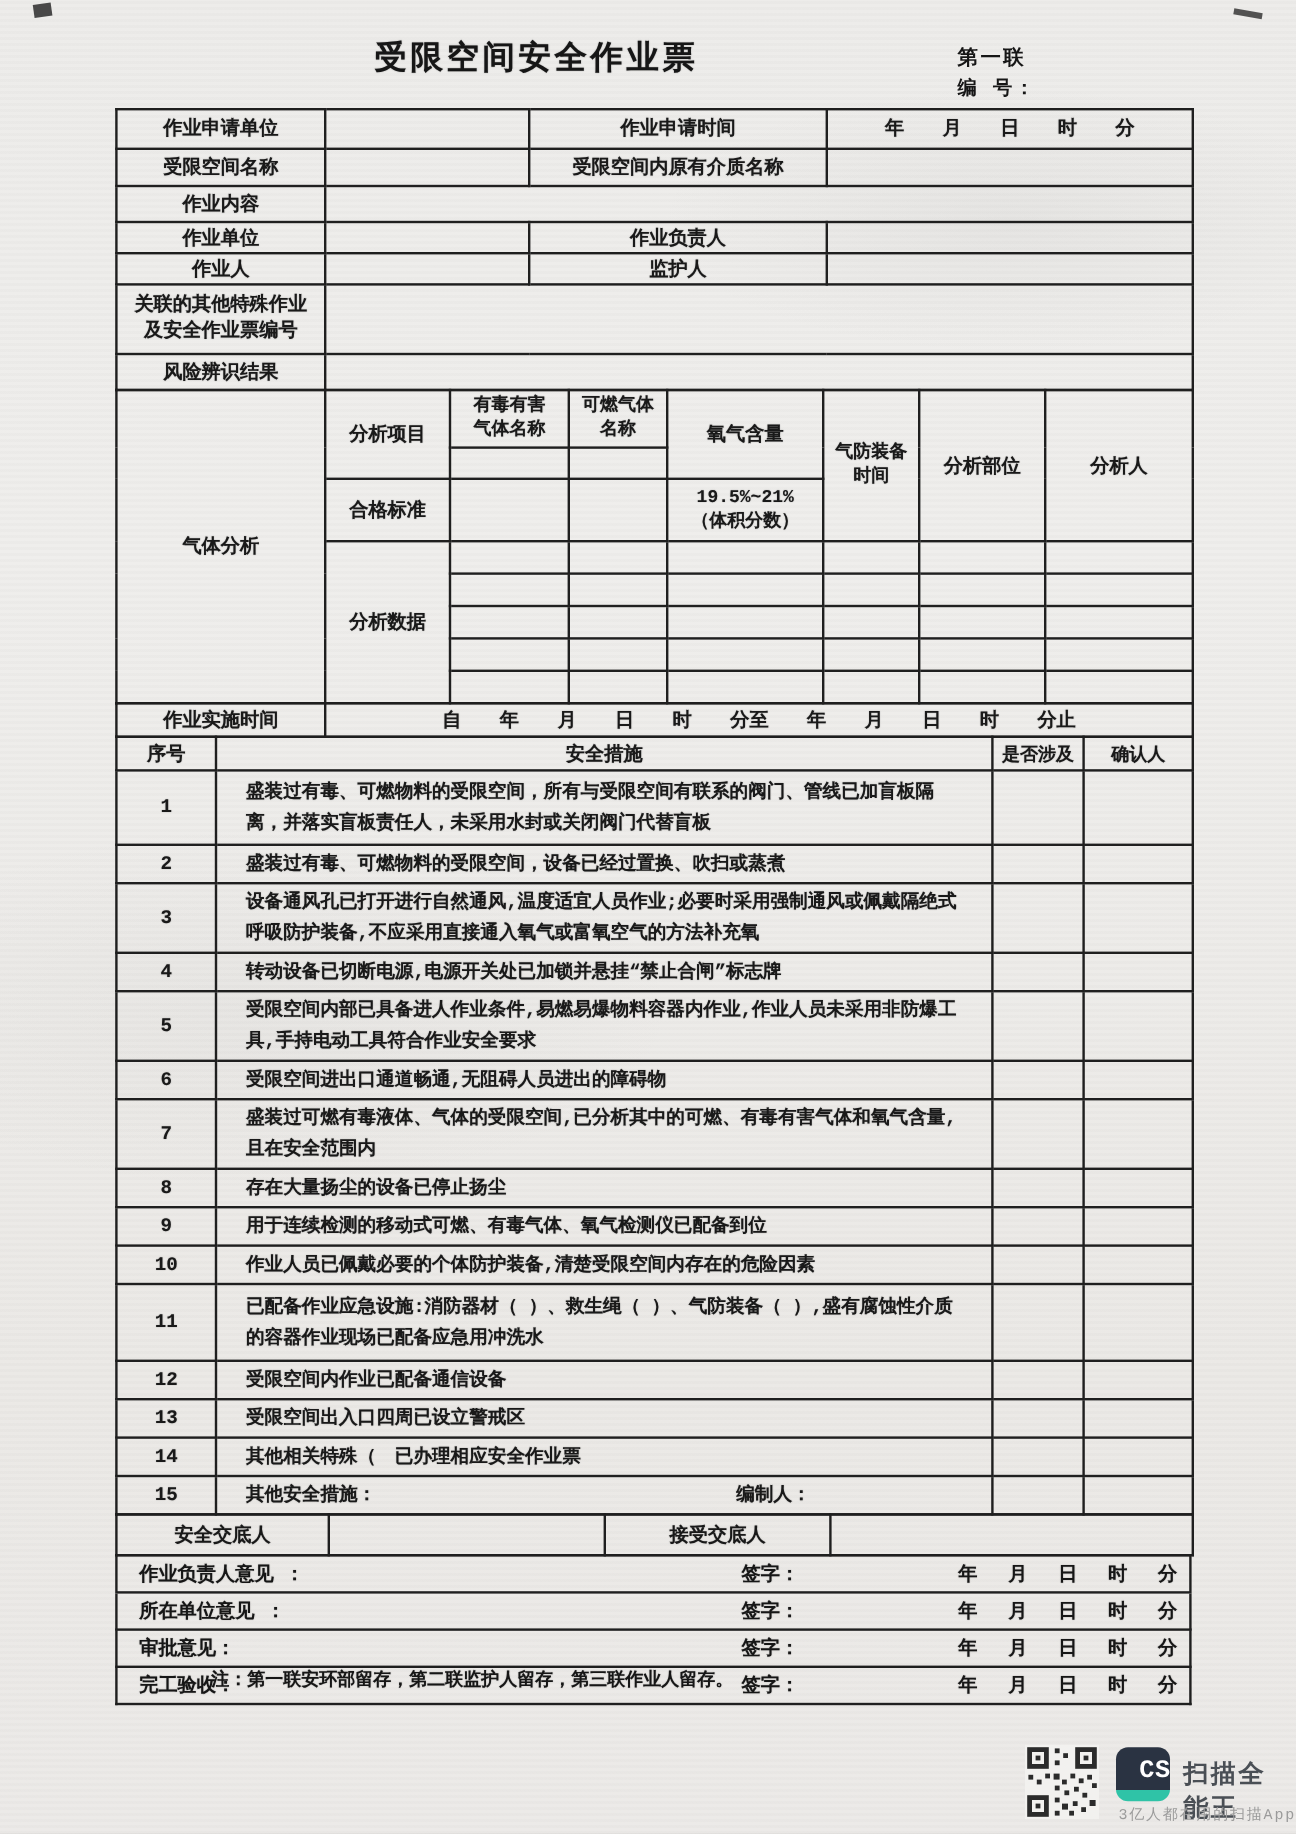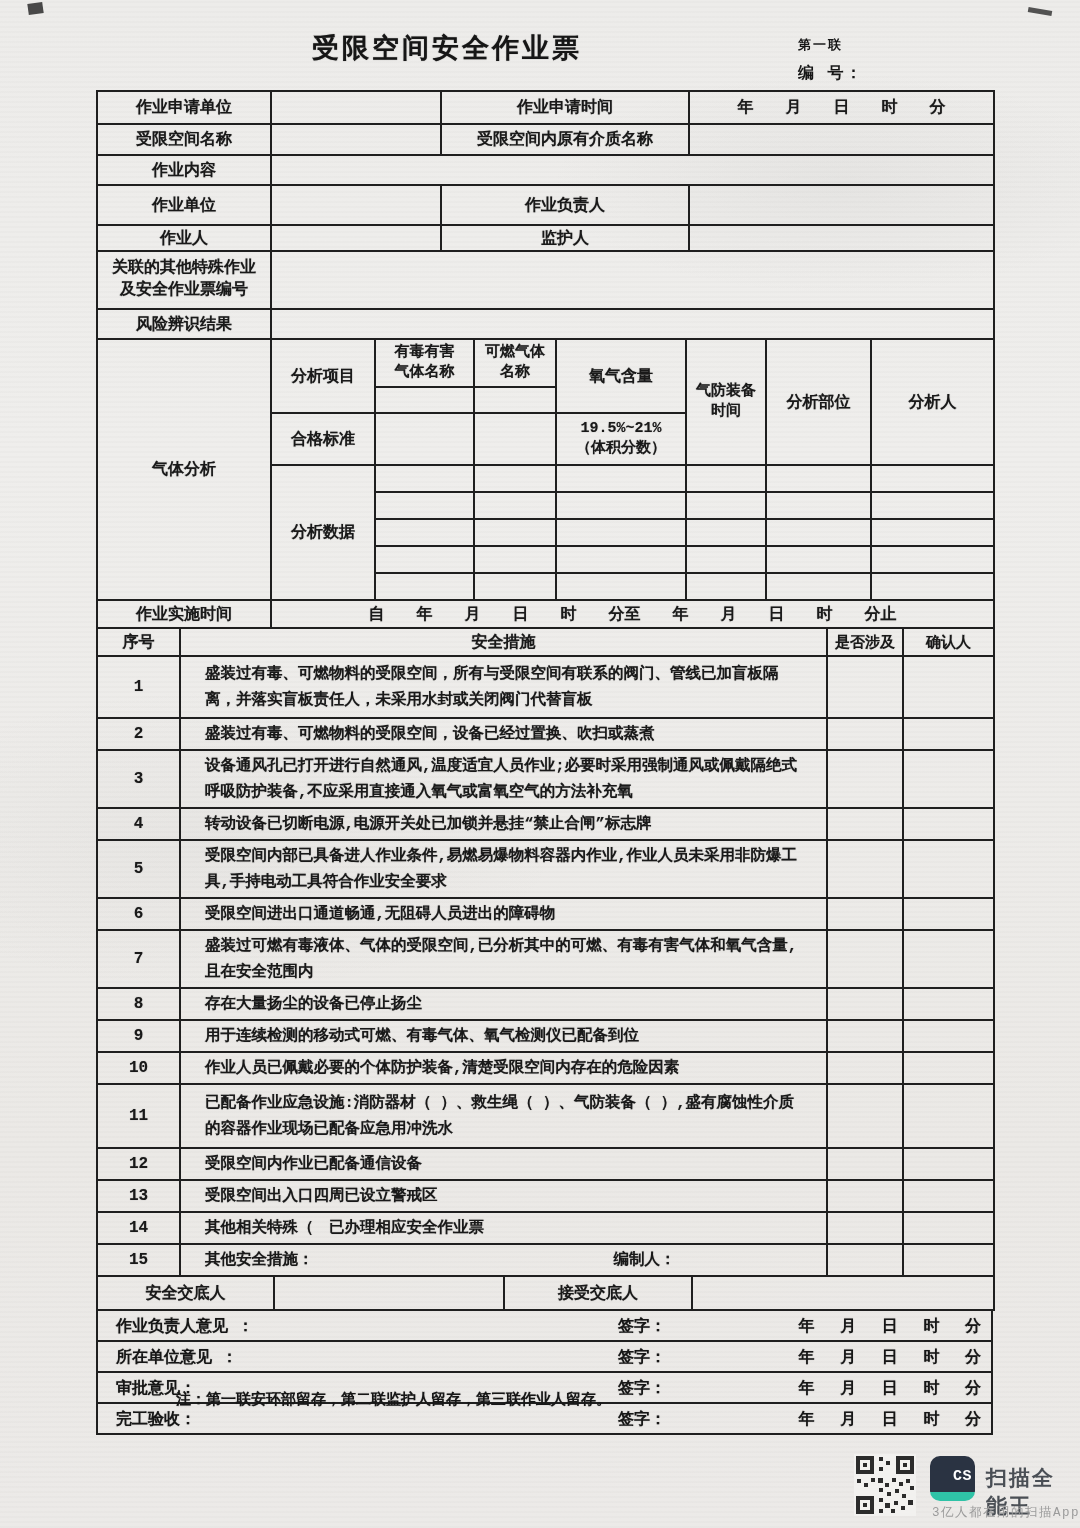--- a/index.html
+++ b/index.html
@@ -16,21 +16,21 @@
       radial-gradient(500px 220px at 20% 55%, rgba(120,120,118,0.05), transparent 70%),
       repeating-linear-gradient(0deg, rgba(90,90,88,0.025) 0 2px, transparent 2px 5px);
   }
   .artifact{position:absolute;background:#2c2c2c;}
   
   .title{
     position:absolute;top:30px;left:97px;width:700px;text-align:center;
     font-size:27px;font-weight:700;letter-spacing:3px;
     text-shadow:0 0 1px rgba(30,30,30,.55);
   }
-  .copy{position:absolute;top:36px;left:798px;font-size:13px;font-weight:700;letter-spacing:2px;}
+  .copy{position:absolute;top:36px;left:798px;font-size:17px;font-weight:700;letter-spacing:2px;}
   .serial{position:absolute;top:63px;left:798px;font-size:16px;font-weight:700;letter-spacing:2px;}
   
   .sheet{position:absolute;left:96px;top:90px;width:897px;}
   table{border-collapse:collapse;table-layout:fixed;width:897px;margin:0 0 -2px 0;}
   td{
     border:2px solid #1f1f1f;padding:0 6px;vertical-align:middle;
     font-size:16px;font-weight:700;color:#191919;
     text-shadow:0 0 1px rgba(35,35,35,.45);
     overflow:hidden;
   }
@@ -54,21 +54,21 @@
     text-shadow:0 0 1px rgba(35,35,35,.45);
   }
   
   .cs-footer{position:absolute;left:854px;top:1452px;width:215px;height:70px;}
   .qr{position:absolute;left:0;top:2px;width:62px;height:62px;}
   .cs-logo{
     position:absolute;left:76px;top:4px;width:45px;height:45px;border-radius:10px;
     background:linear-gradient(180deg,#2a3342 0 80%,#2fc3a7 80% 100%);
     display:flex;align-items:center;justify-content:center;
   }
-  .cs-logo span{color:#ffffff;font-weight:700;font-size:15px;letter-spacing:.5px;margin-top:-4px;margin-left:20px;}
+  .cs-logo span{color:#ffffff;font-weight:700;font-size:21px;letter-spacing:.5px;margin-top:-4px;margin-left:20px;}
   .cs-name{position:absolute;left:132px;top:12px;font-size:21px;font-weight:600;color:#4a4f55;letter-spacing:2px;}
   .cs-tag{position:absolute;left:78px;top:52px;font-size:12.5px;color:#9b9b9b;letter-spacing:1.5px;white-space:nowrap;}
 </style>
 </head>
 <body>
 
 <div class="page">
 
   <div class="artifact" style="left:28px;top:3px;width:15px;height:11px;opacity:.85;transform:rotate(-8deg);"></div>
   <div class="artifact" style="left:1028px;top:9px;width:24px;height:5px;opacity:.8;transform:rotate(10deg);"></div>
@@ -96,21 +96,21 @@
       <tr style="height:31px">
         <td class="lbl">受限空间名称</td>
         <td></td>
         <td class="lbl">受限空间内原有介质名称</td>
         <td></td>
       </tr>
       <tr style="height:30px">
         <td class="lbl">作业内容</td>
         <td colspan="3"></td>
       </tr>
-      <tr style="height:40px">
+      <tr style="height:26px">
         <td class="lbl">作业单位</td>
         <td></td>
         <td class="lbl">作业负责人</td>
         <td></td>
       </tr>
       <tr style="height:26px">
         <td class="lbl">作业人</td>
         <td></td>
         <td class="lbl">监护人</td>
         <td></td>

